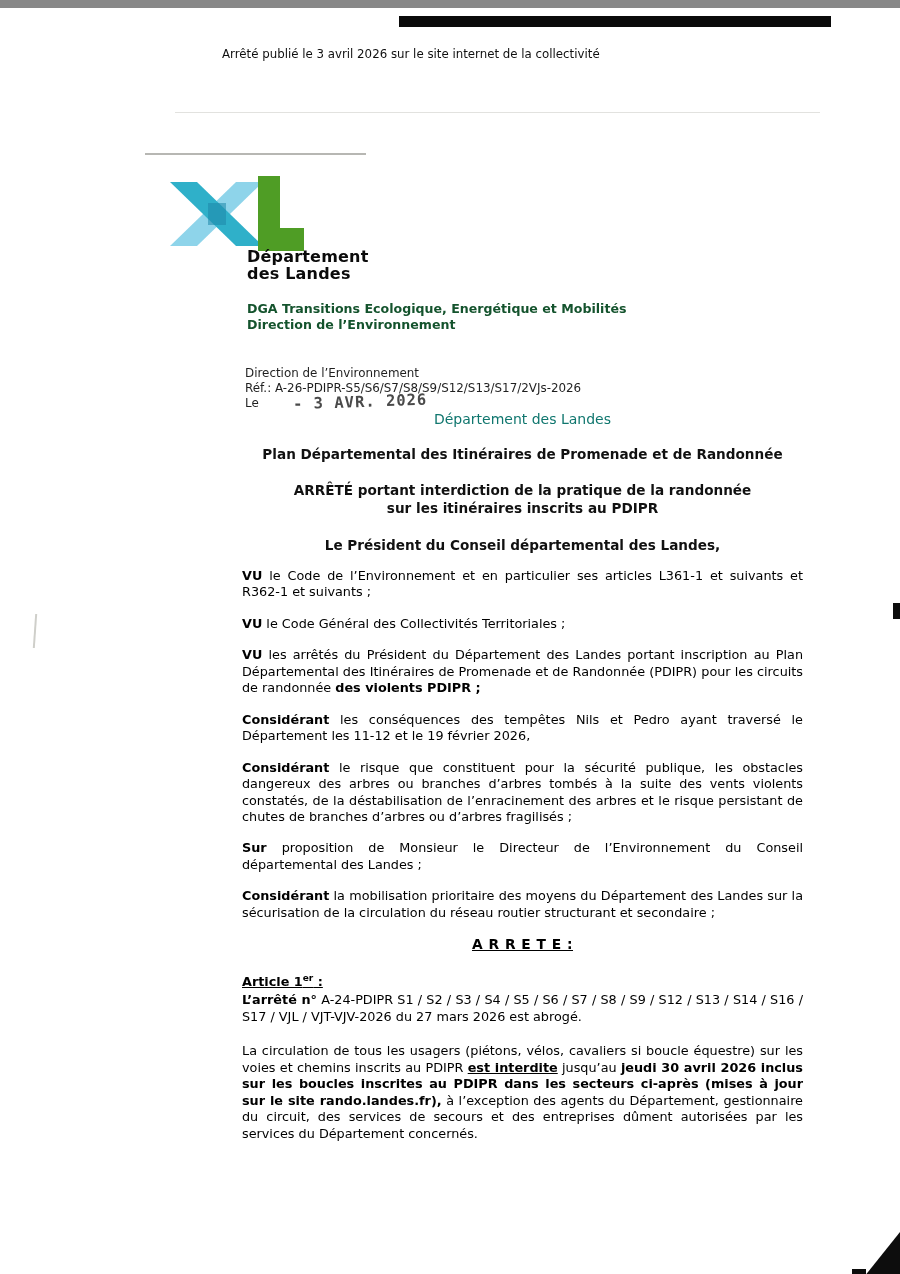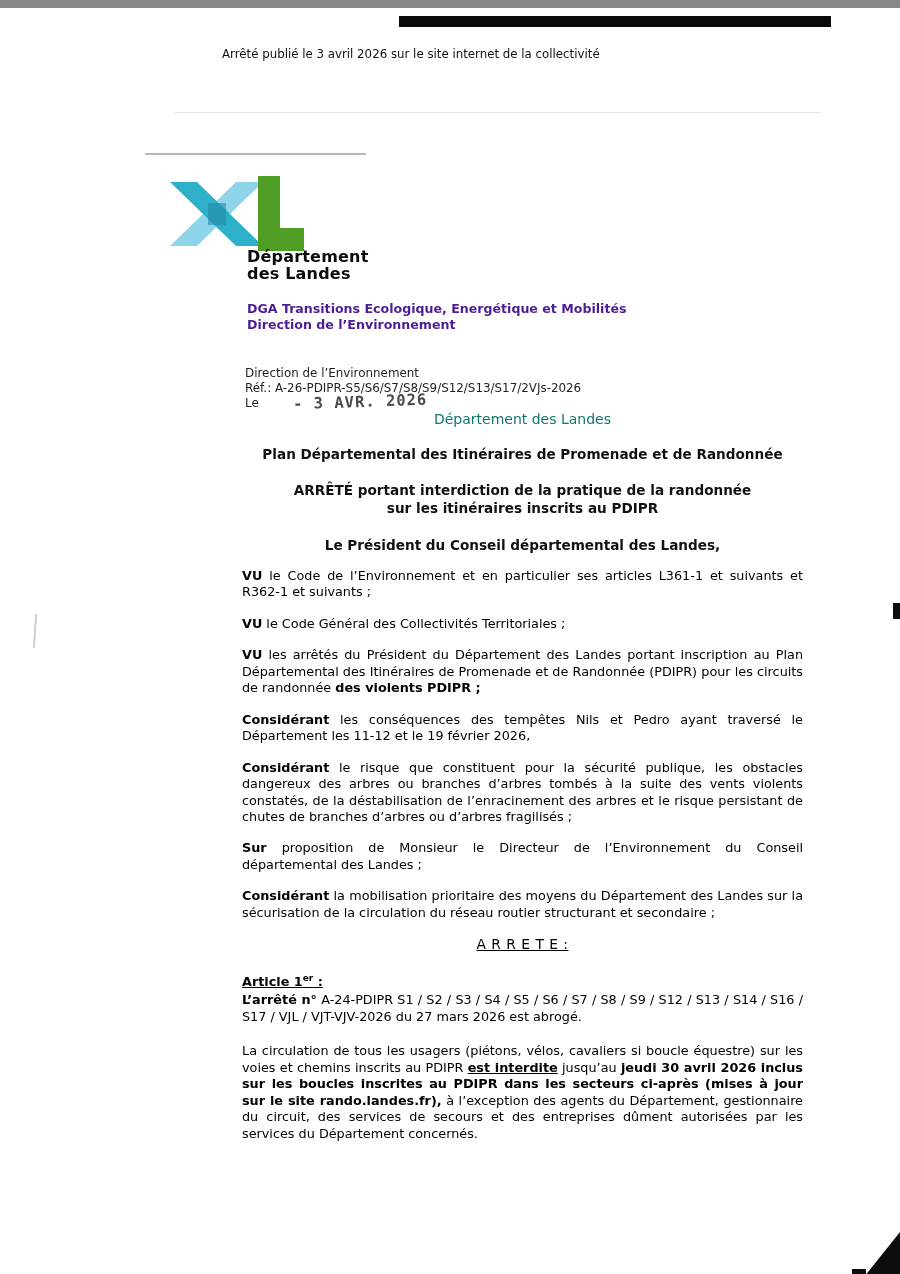--- a/index.html
+++ b/index.html
@@ -16,38 +16,38 @@
   .corner-blot{
     position:absolute;right:0;bottom:0;width:0;height:0;
     border-left:40px solid transparent;border-bottom:50px solid #0d0d0d;
   }
   .edge-speck{background:#0d0d0d;}
   .scratch{background:#cfcfca;transform:rotate(4deg);}
   
   .pub-note{font-size:11.8px;color:#101010;}
   
   .brand-text{font-weight:bold;font-size:16px;line-height:17px;color:#0b0b0b;letter-spacing:.2px;}
-  .green-head{color:#4c1d95;font-weight:bold;font-size:12.6px;line-height:15.5px;}
+  .green-head{color:#14532d;font-weight:bold;font-size:12.6px;line-height:15.5px;}
   .meta{font-size:11.9px;line-height:14.6px;color:#1f1f1f;}
   .stamp{
     font-family:"DejaVu Sans Mono",monospace;font-size:15.5px;color:#4a4a4a;
     letter-spacing:1px;display:inline-block;transform:rotate(-2deg);
     margin-left:34px;font-weight:bold;
   }
   .center-col{left:242px;width:561px;text-align:center;}
   .dept-line{font-size:14px;color:#0f766e;}
   .h-bold{font-weight:bold;font-size:13.6px;line-height:18px;color:#111;}
   
   .body-col{left:242px;top:560px;width:561px;}
   .body-col p{margin:0 0 15px;font-size:12.8px;line-height:16.45px;text-align:justify;color:#000000;}
   .body-col p.center{text-align:center;}
   b{font-weight:bold;}
   .u{text-decoration:underline;}
   .bu{font-weight:bold;text-decoration:underline;}
-  .arrete-head{font-weight:normal;font-size:13.8px;letter-spacing:.5px;text-align:right;}
+  .arrete-head{font-weight:bold;font-size:13.8px;letter-spacing:.5px;text-align:right;}
   .art-title{font-weight:bold;}
   sup{font-size:9px;}
 </style>
 </head>
 <body>
 
 <div class="page">
 
   <div class="abs scan-bar" style="left:399px;top:8px;width:432px;height:11px;"></div>
   <div class="abs hline-faint" style="left:175px;top:104px;width:645px;height:1px;"></div>

